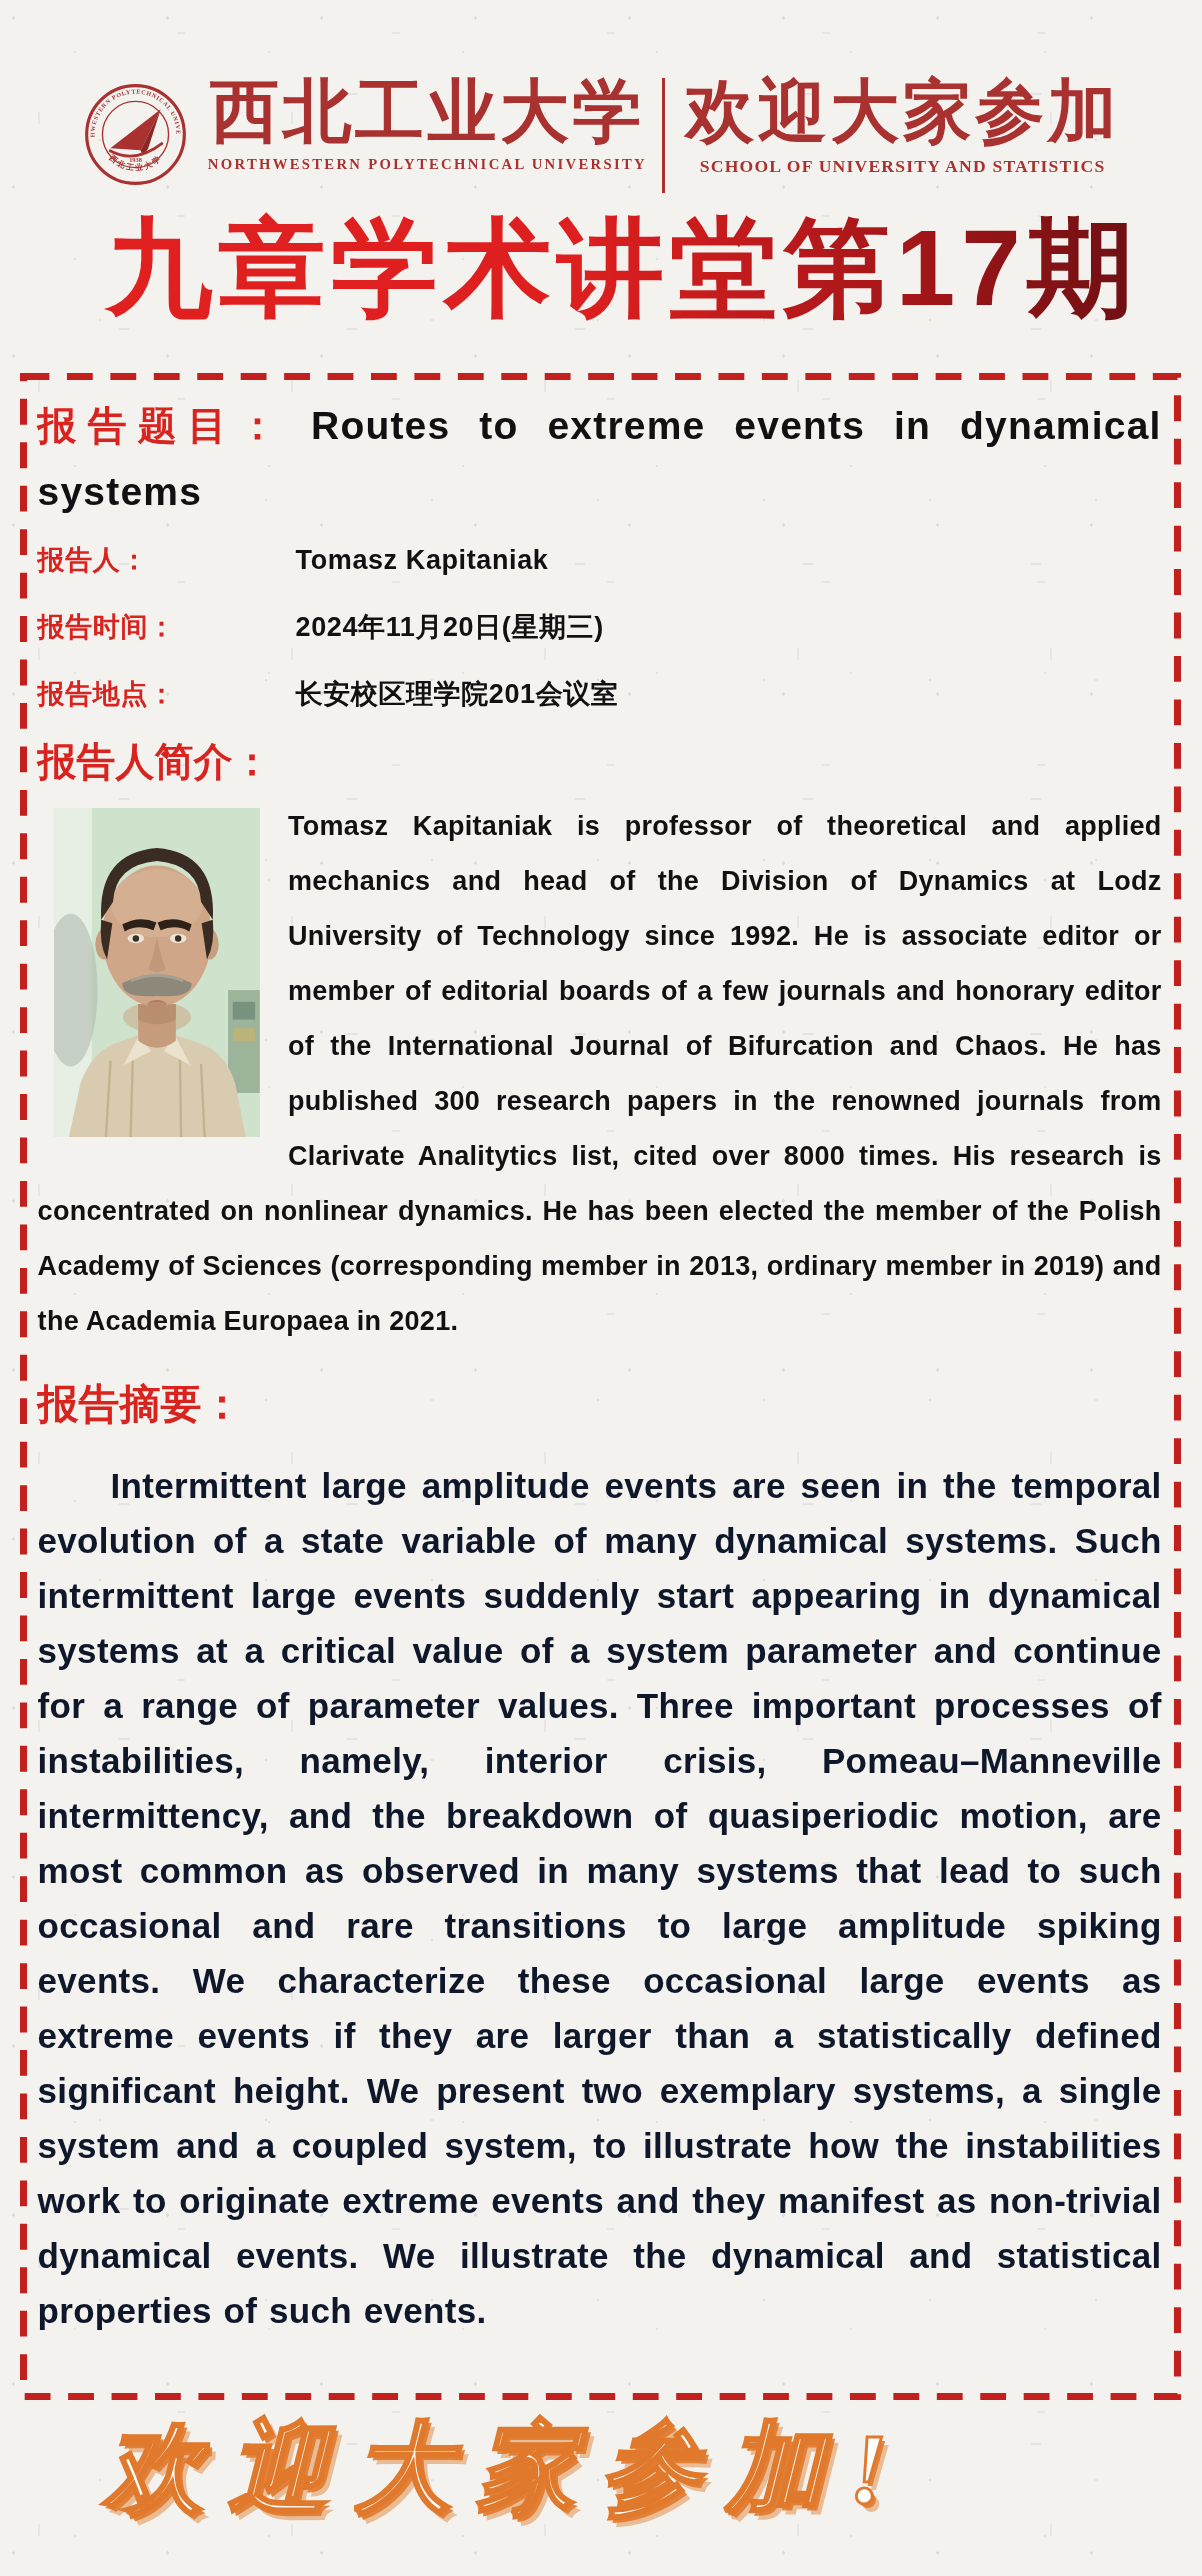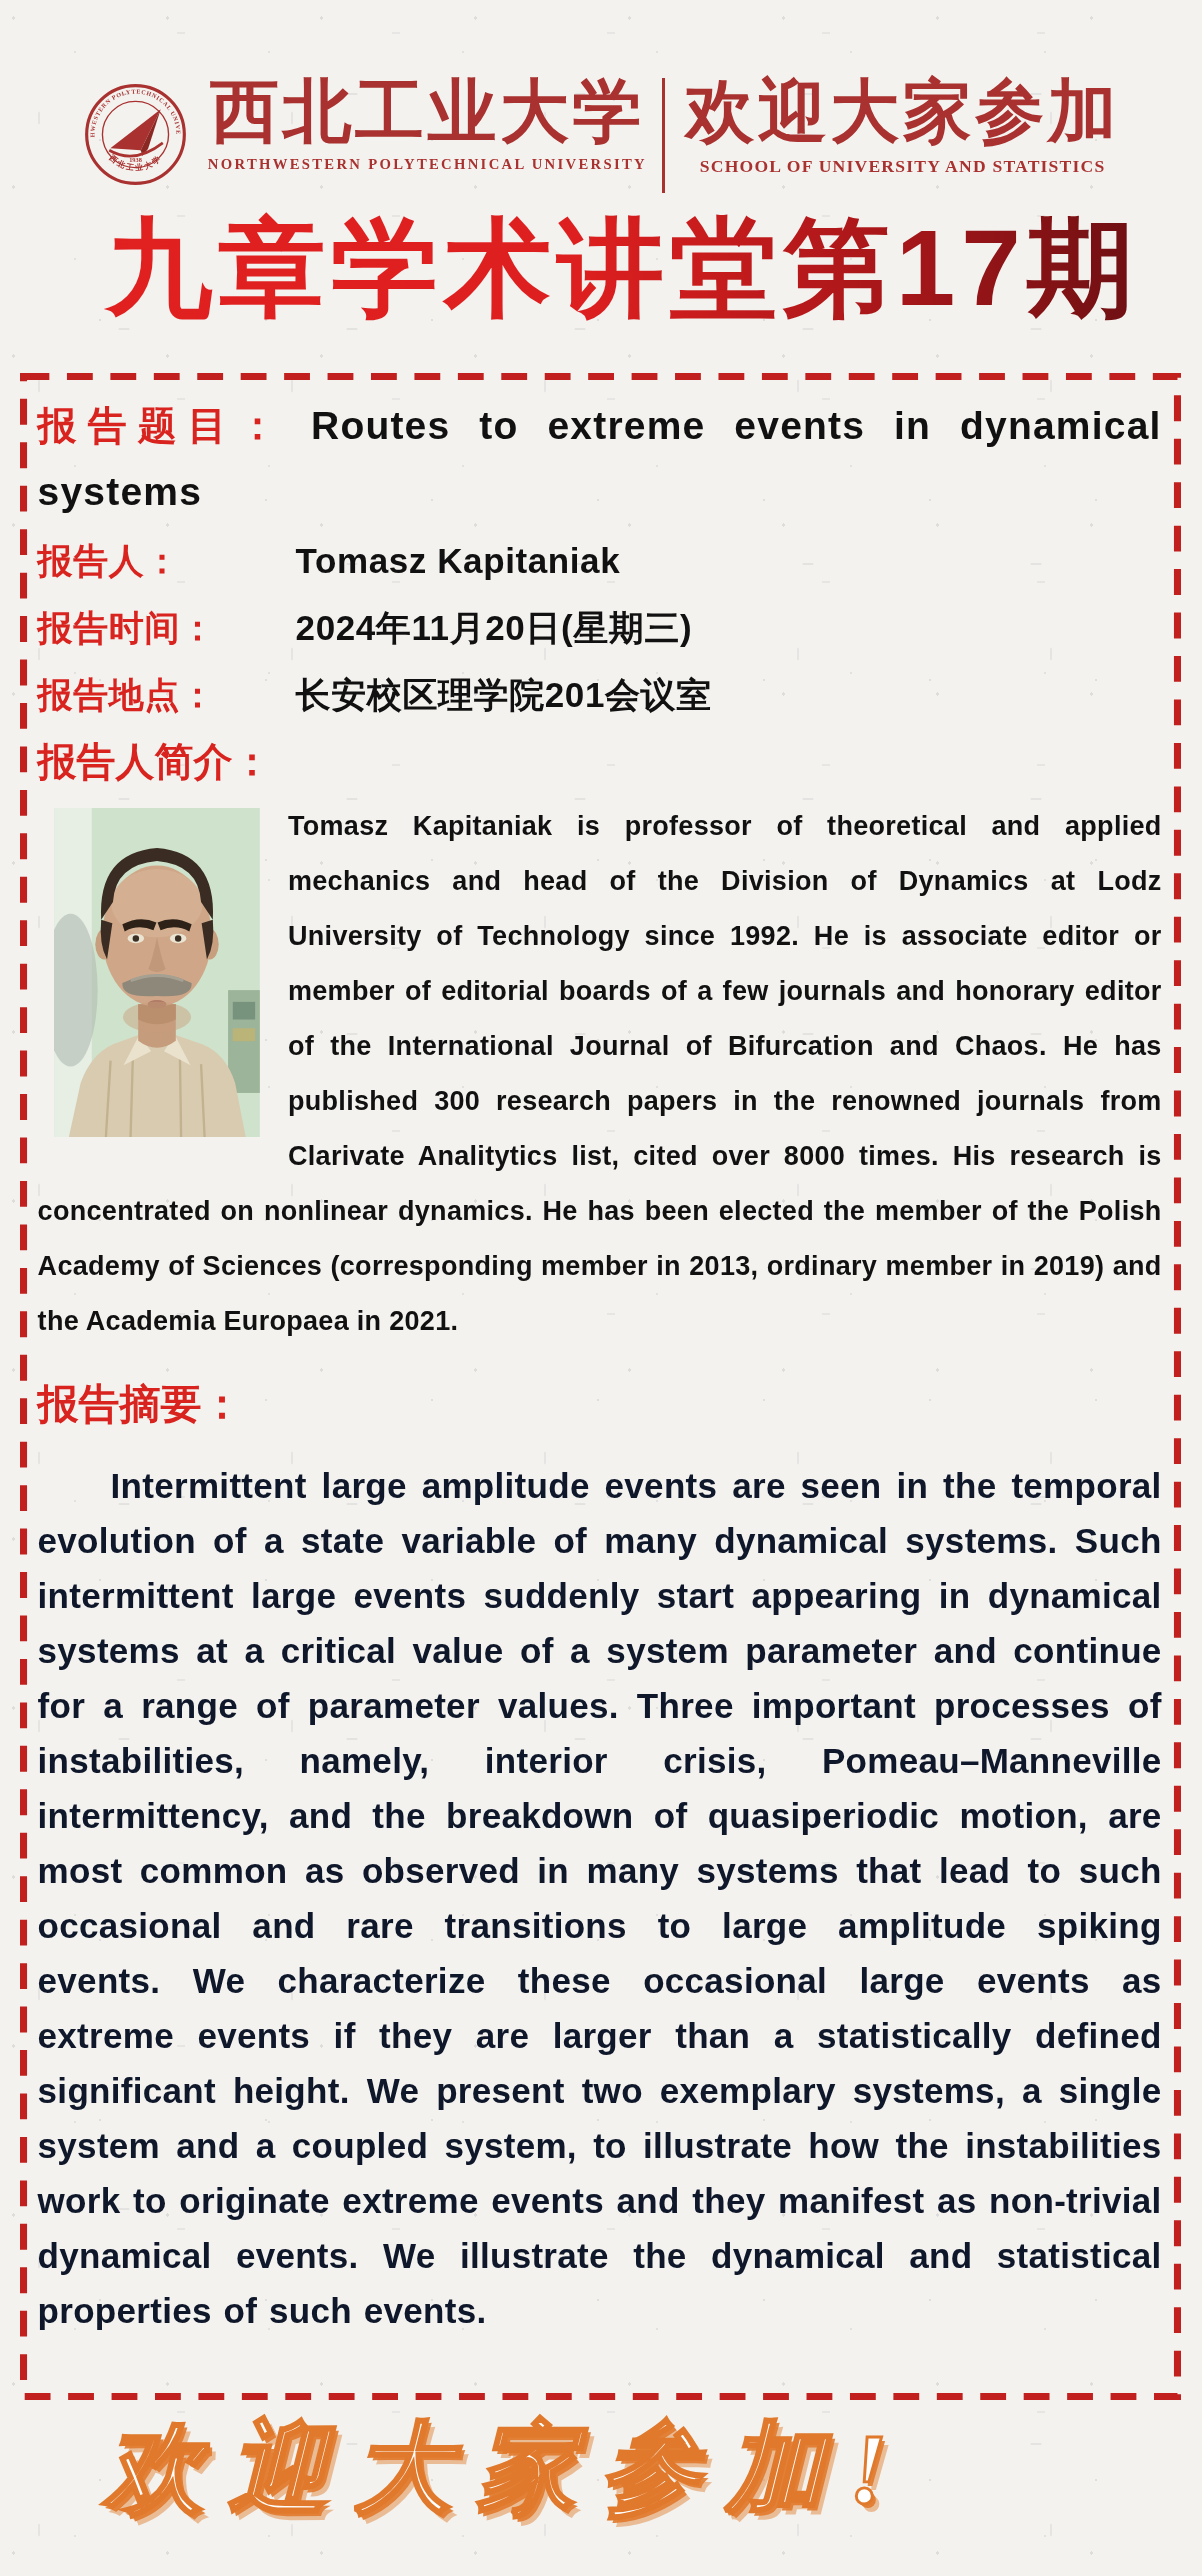--- a/index.html
+++ b/index.html
@@ -42,21 +42,21 @@
   
   .box { position:absolute; left:20px; top:373px; width:1161px; height:2027px; }
   .box-border { position:absolute; left:0; top:0; width:100%; height:100%; }
   .box-content { position:absolute; left:17.6px; top:20px; width:1124px; }
   .red { color:#d9231f; }
   .topic-par {
     margin:0 0 2.3px 0; font-size:39px; font-weight:bold; color:#111;
     line-height:66px; text-align:justify; letter-spacing:1.2px; word-spacing:7px;
   }
   .topic-par .lab { letter-spacing:1.2px; margin-right:23px; word-spacing:0; }
-  .info-row { display:flex; font-size:35px; font-weight:bold; color:#111; line-height:67px; letter-spacing:0.6px; }
+  .info-row { display:flex; font-size:27px; font-weight:bold; color:#111; line-height:67px; letter-spacing:0.6px; }
   .info-label { flex:0 0 258px; color:#d9231f; }
   .bio-label-row { font-size:39px; font-weight:bold; color:#d9231f; line-height:67px; }
   
   .bio-par {
     margin:3.5px 0 0 0; font-size:27px; font-weight:bold; color:#111;
     line-height:55px; text-align:justify; letter-spacing:0.3px;
   }
   .photo-float { float:left; width:206px; height:329px; margin:9.4px 28px 3.5px 16.4px; }
   
   .abs-label { margin-top:25px; font-size:41px; font-weight:bold; color:#d9231f; line-height:61px; }

